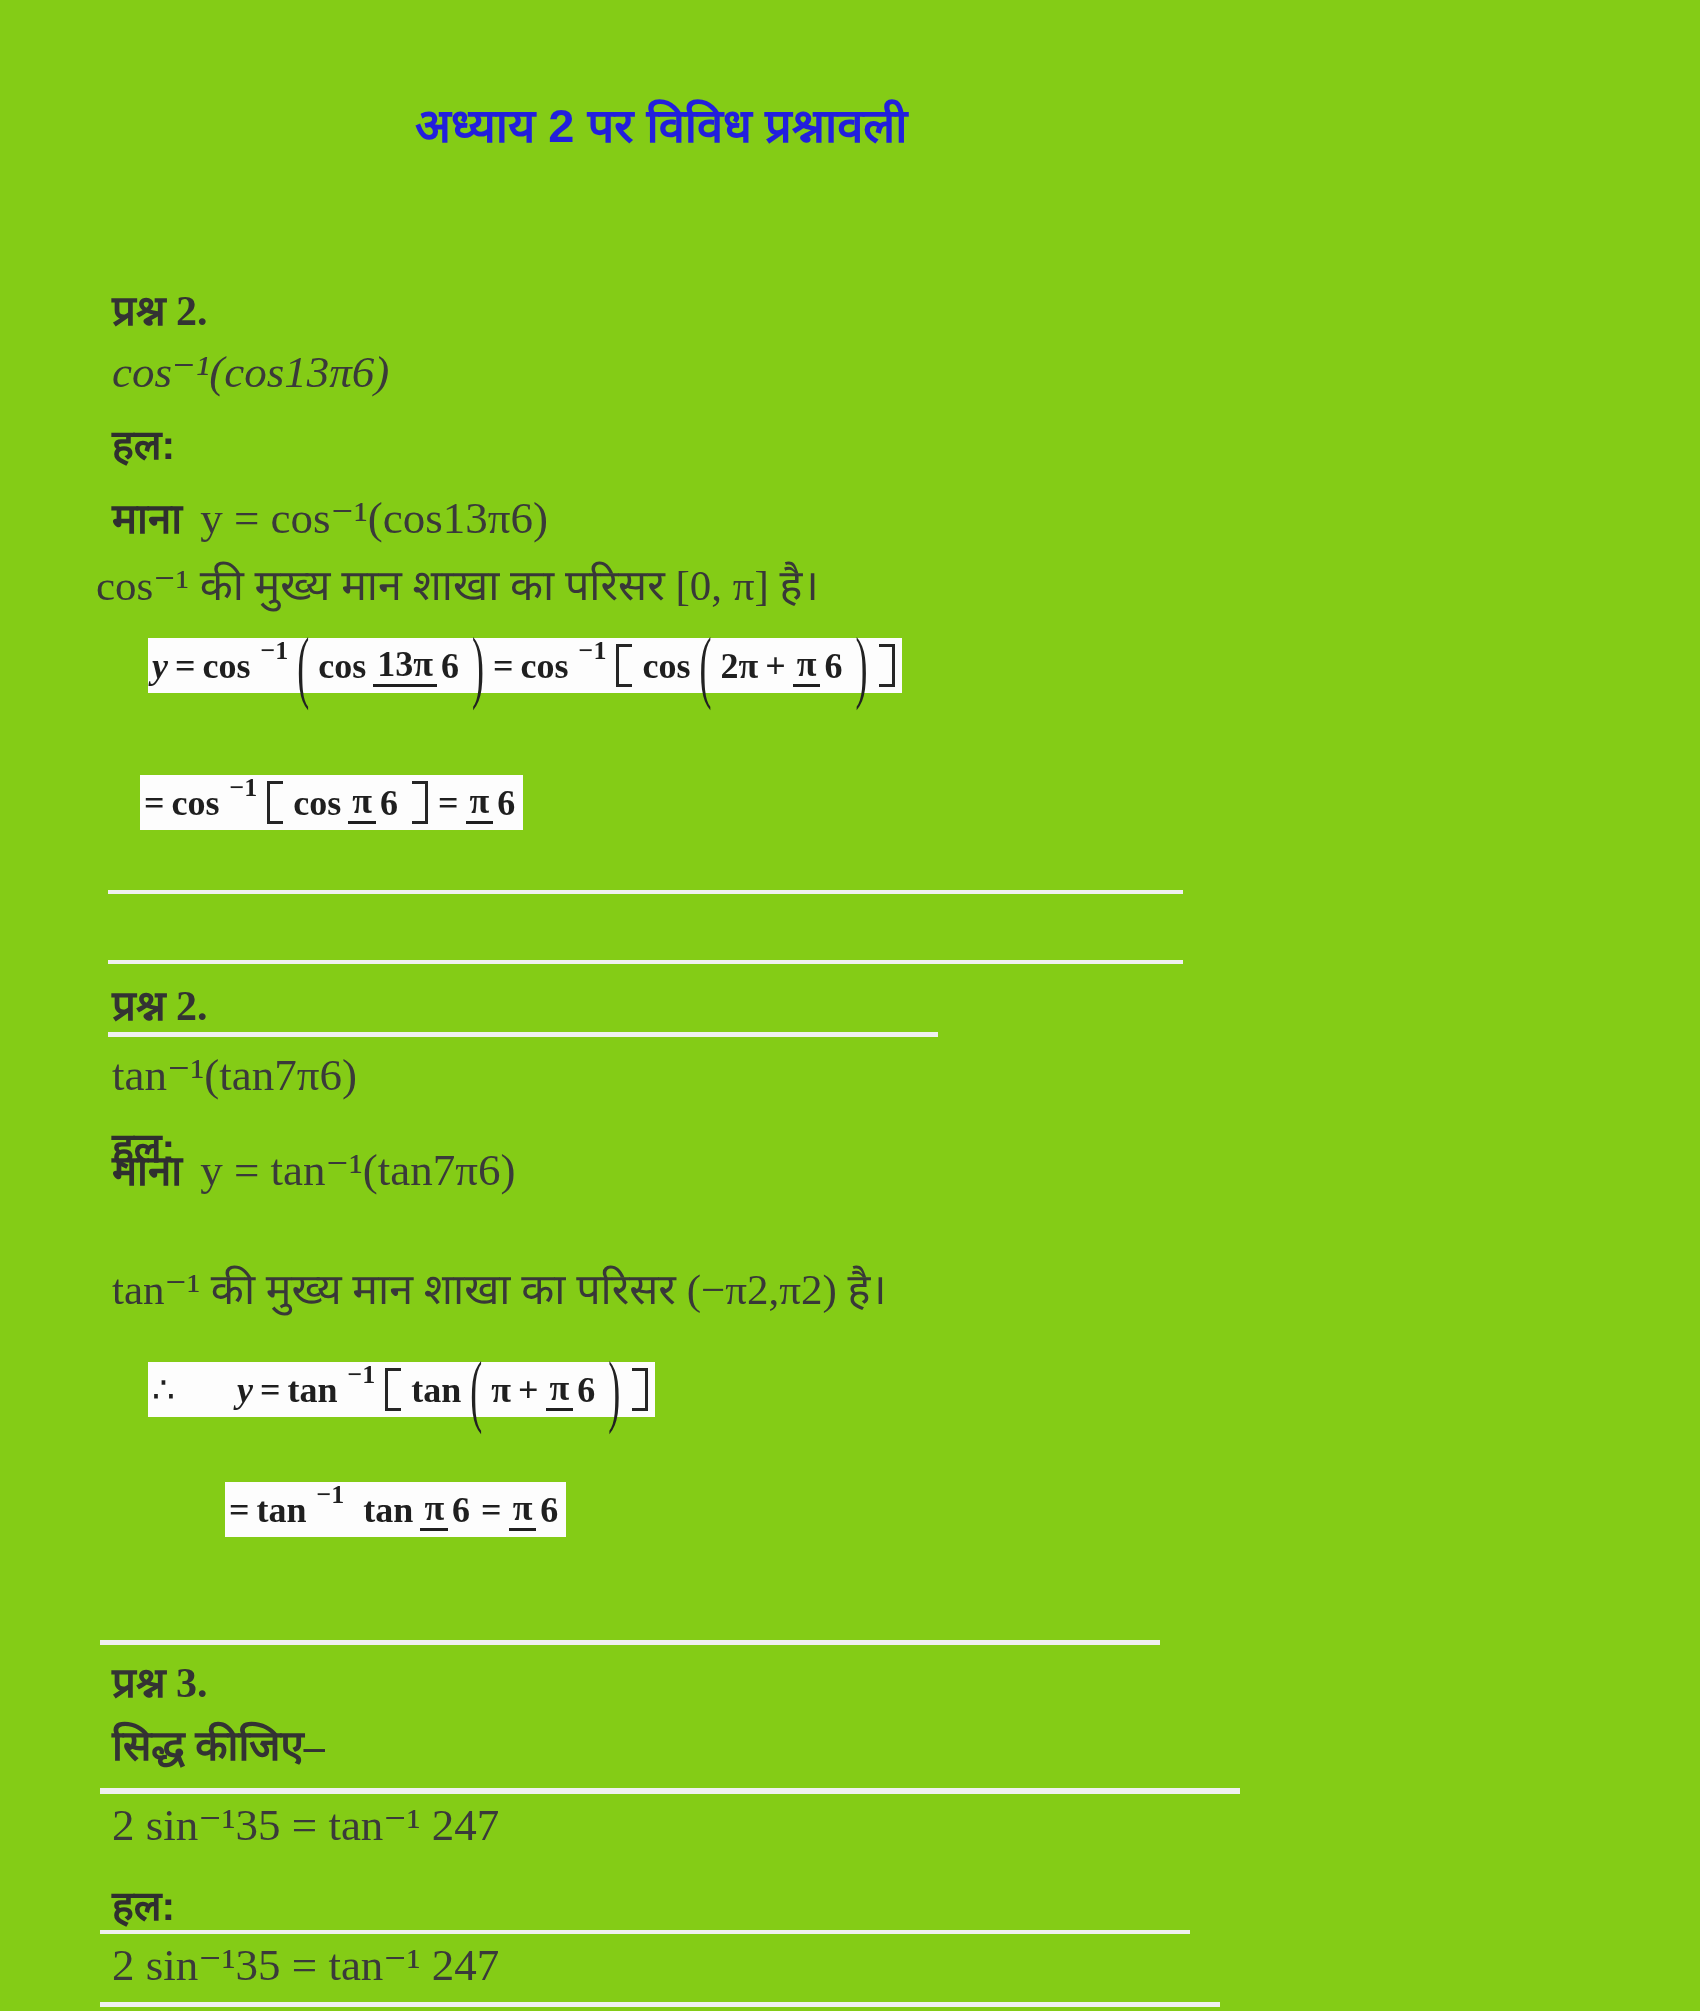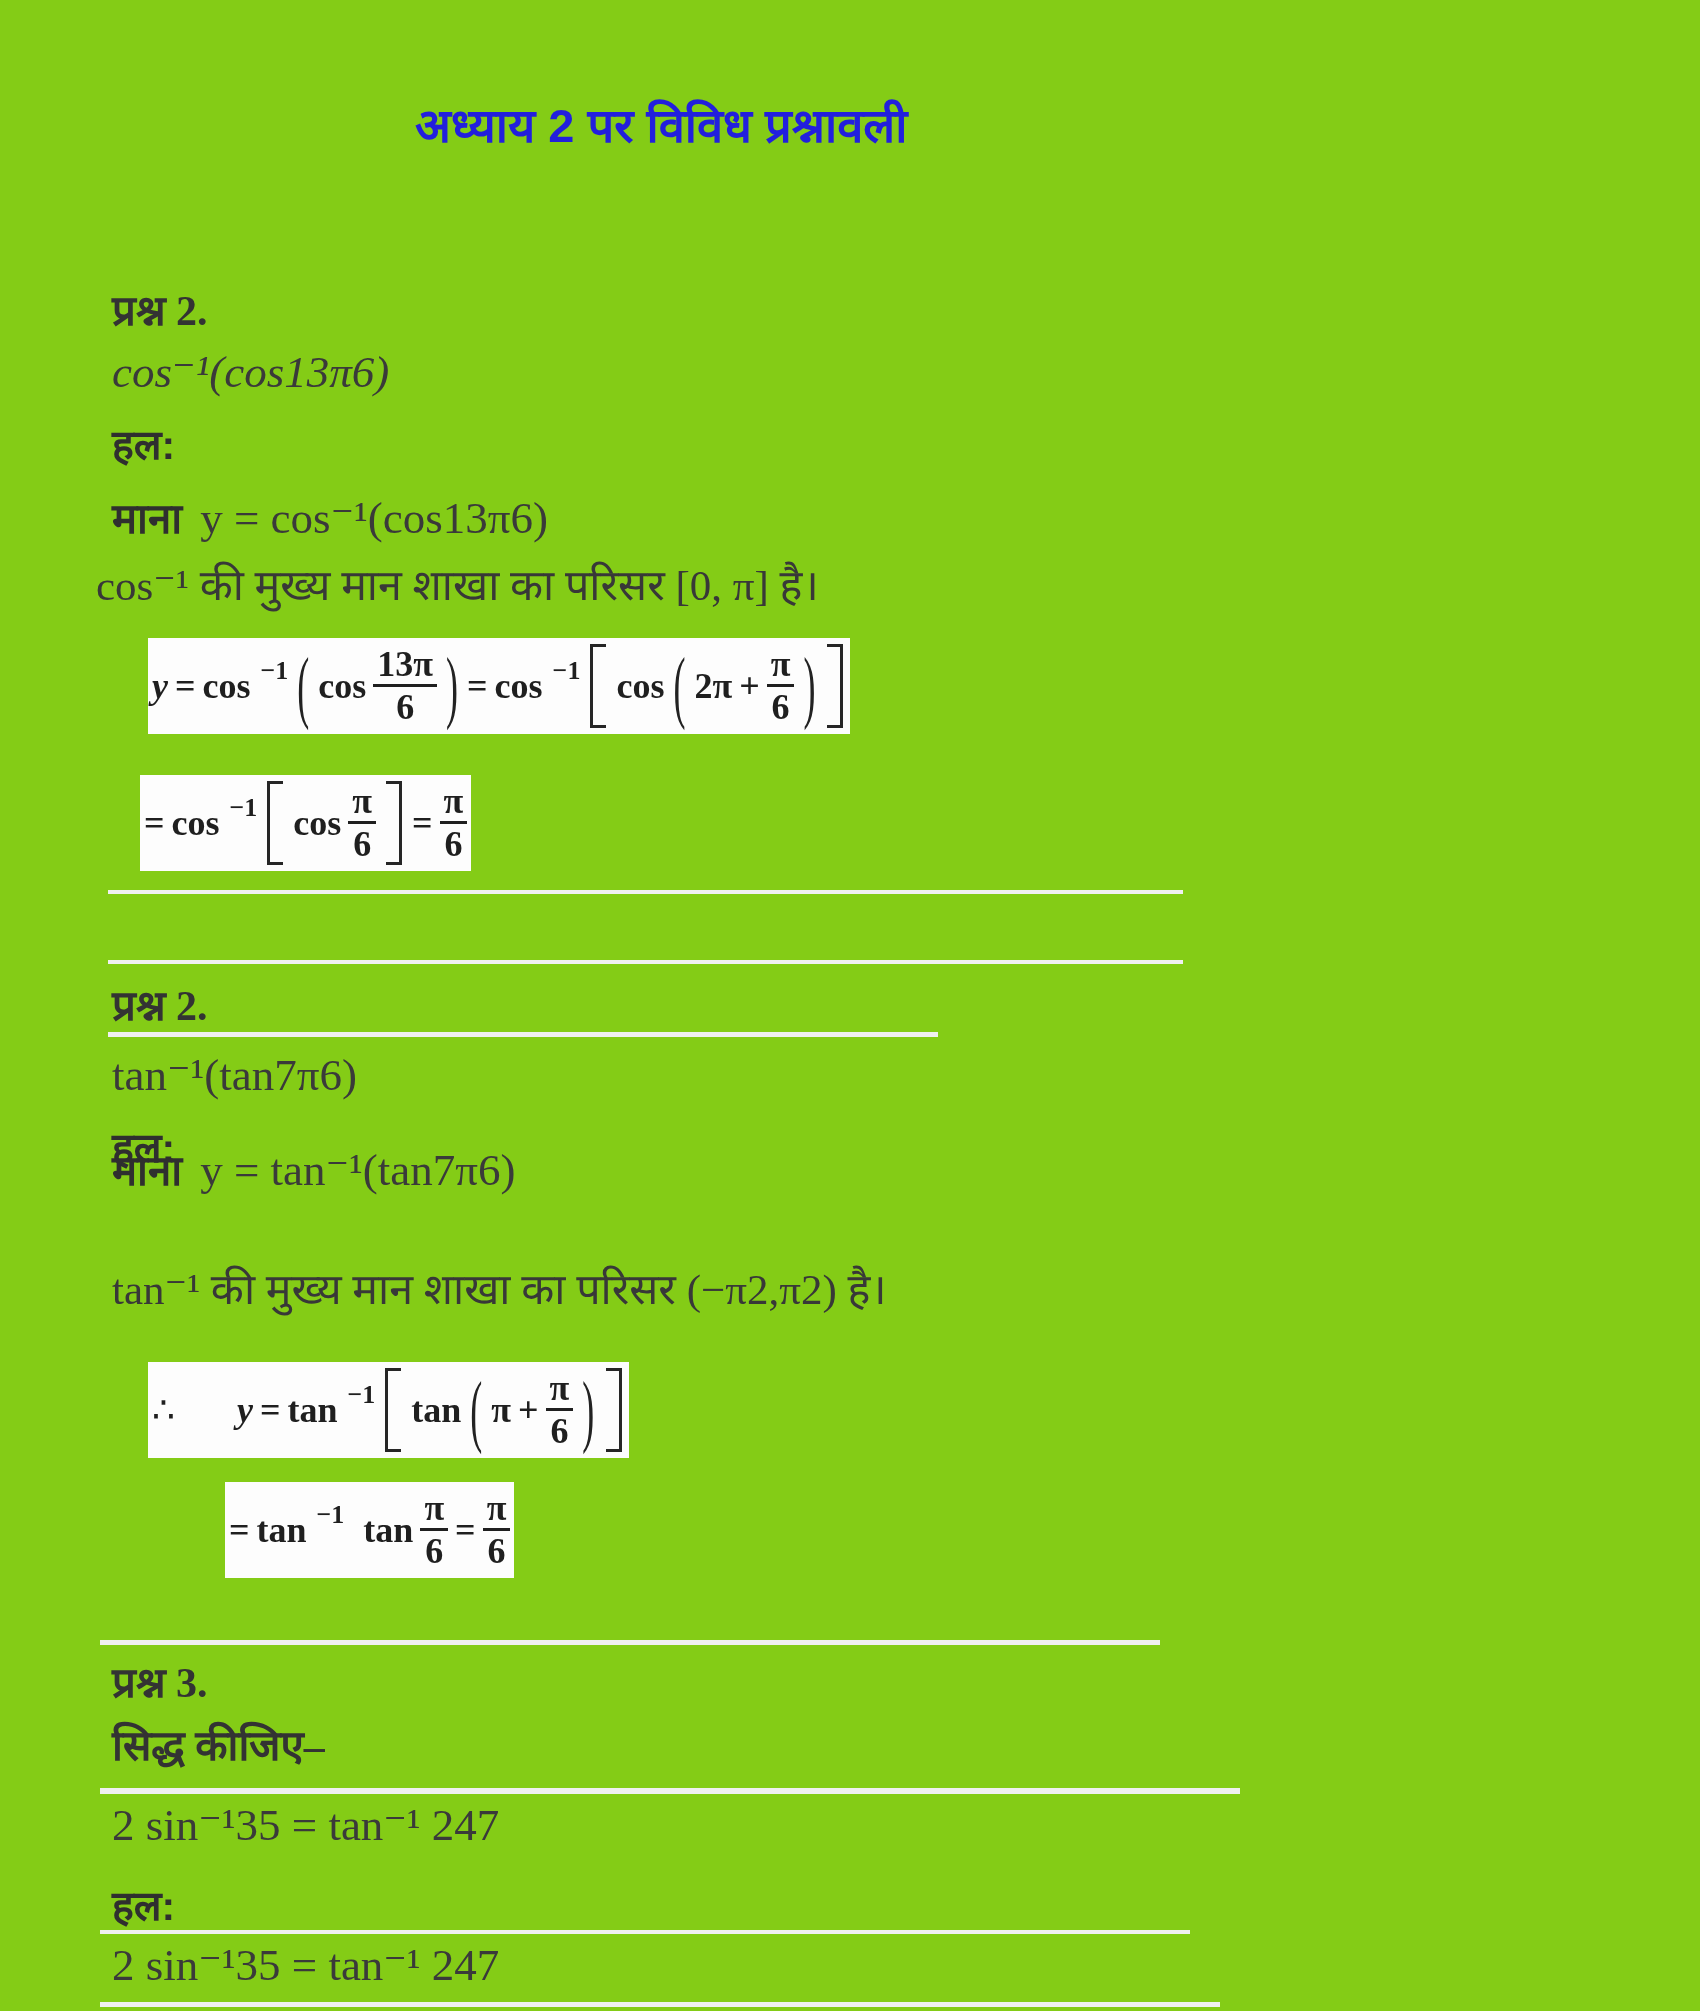--- a/index.html
+++ b/index.html
@@ -37,21 +37,21 @@
   
   .eq{
     position:absolute;display:flex;align-items:center;
     gap:7px;padding:6px 4px;
     font-family:"Liberation Serif","DejaVu Serif",serif;
     font-weight:700;font-size:36px;color:#1f1f1f;
     background:#fdfdfd;
   }
   .eq .it{font-style:italic;}
   .eq .sup{font-size:26px;position:relative;top:-15px;margin-left:3px;}
-  .frac{display:inline-flex;flex-direction:column;align-items:center;line-height:1.12;}
+  .frac{display:inline-flex;flex-direction:row;align-items:center;line-height:1.12;}
   .frac .n{border-bottom:3px solid #1f1f1f;padding:0 4px;}
   .frac .d{padding:0 4px;}
   .bigp{
     display:inline-block;font-weight:400;font-size:36px;
     transform:scaleY(2.25);margin:0 2px;color:#222222;
   }
   .sqb{align-self:stretch;width:13px;border:3px solid #262626;margin:0 3px;}
   .sqb.l{border-right:none;}
   .sqb.r{border-left:none;}
   .tf{margin-right:55px;font-weight:400;}

